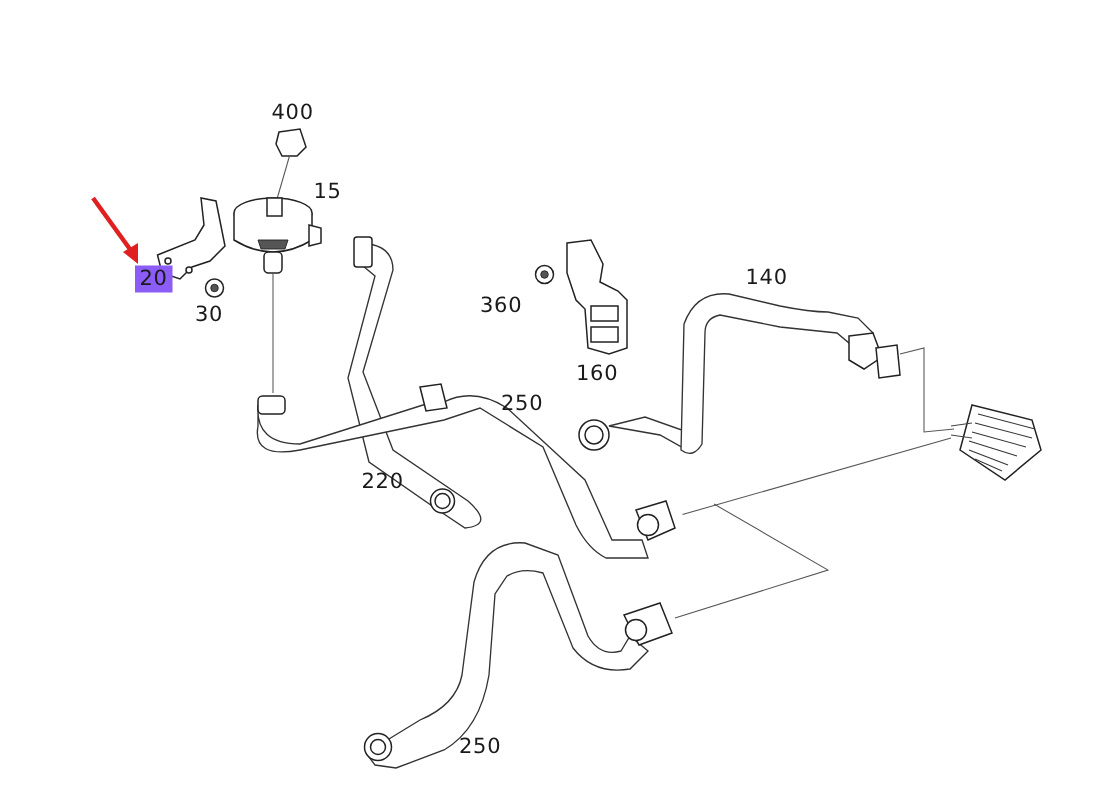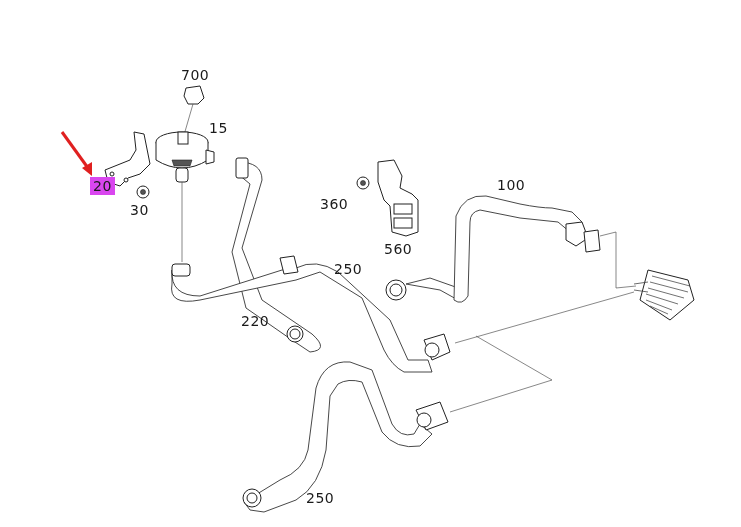--- a/index.html
+++ b/index.html
@@ -109,22 +109,22 @@
 
   <g>
     <path class="hose" d="M244 502 L280 480 Q304 470 308 450 L316 388 Q324 360 350 362 L372 370 L392 424 Q400 438 414 434 L420 424 L432 434 L420 446 Q396 450 382 432 L362 382 Q348 378 338 384 L330 396 L326 450 Q320 486 296 500 L264 512 L250 510 Z"></path>
     <circle class="part" cx="252" cy="498" r="9"></circle>
     <circle class="part" cx="252" cy="498" r="5"></circle>
     <path class="part" d="M416 410 L440 402 L448 422 L426 430 Z"></path>
     <circle class="part" cx="424" cy="420" r="7"></circle>
   </g>
 </svg>
 
-<span class="label" style="left:181px; top:67px;">700</span>
+<span class="label" style="left:181px; top:67px;">400</span>
 <span class="label" style="left:209px; top:120px;">15</span>
-<span class="label highlight" id="lbl-20" style="left: 90px; top: 177px; background: #d946ef;">20</span>
+<span class="label highlight" id="lbl-20" style="left: 90px; top: 177px; background: #8b5cf6;">20</span>
 <span class="label" style="left:130px; top:202px;">30</span>
 <span class="label" style="left:320px; top:196px;">360</span>
-<span class="label" style="left:384px; top:241px;">560</span>
-<span class="label" style="left:497px; top:177px;">100</span>
+<span class="label" style="left:384px; top:241px;">160</span>
+<span class="label" style="left:497px; top:177px;">140</span>
 <span class="label" style="left:334px; top:261px;">250</span>
 <span class="label" style="left:241px; top:313px;">220</span>
 <span class="label" style="left:306px; top:490px;">250</span>
 
 </body></html>

